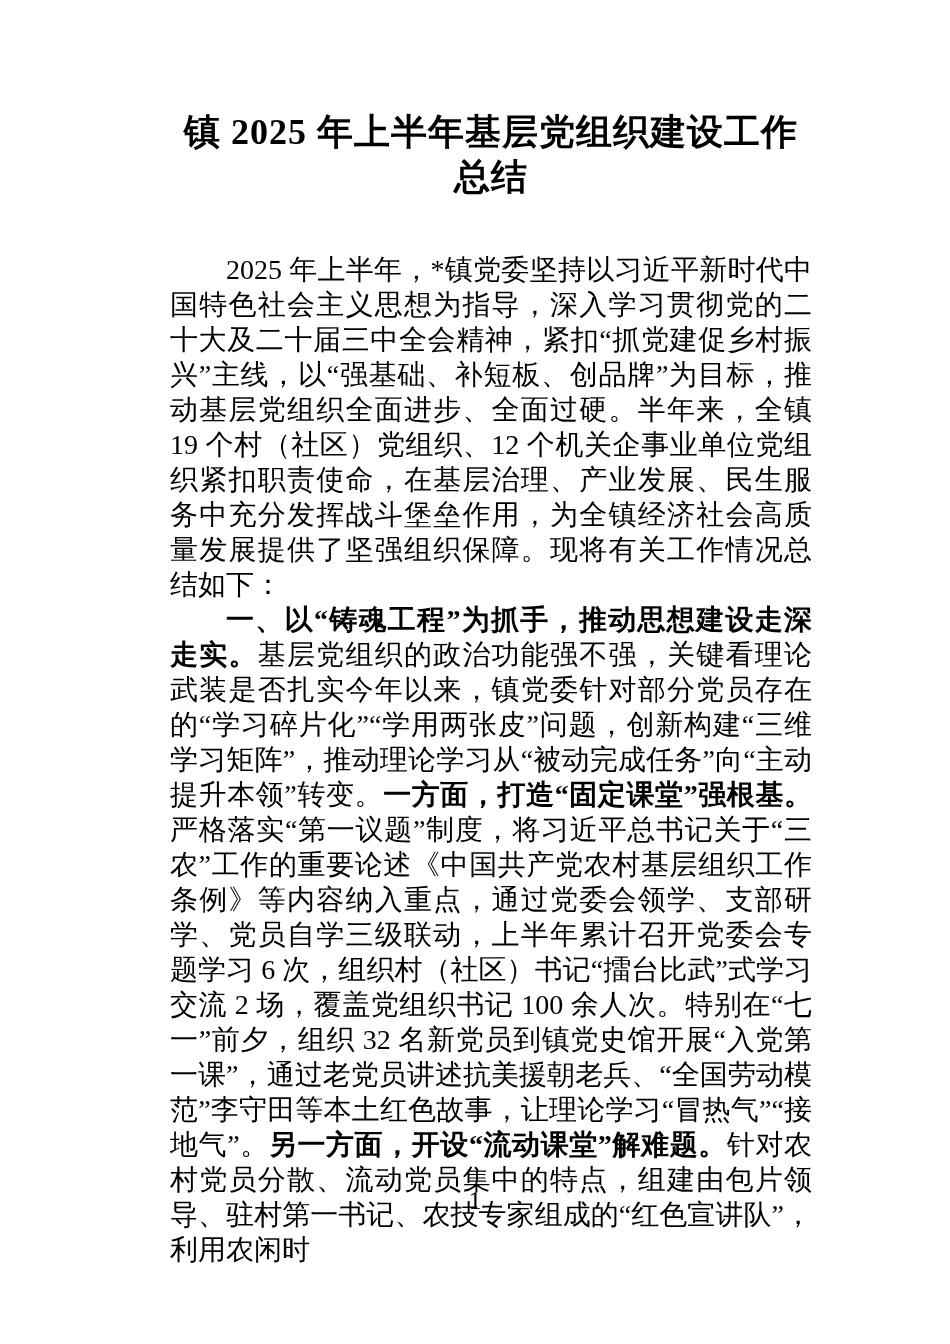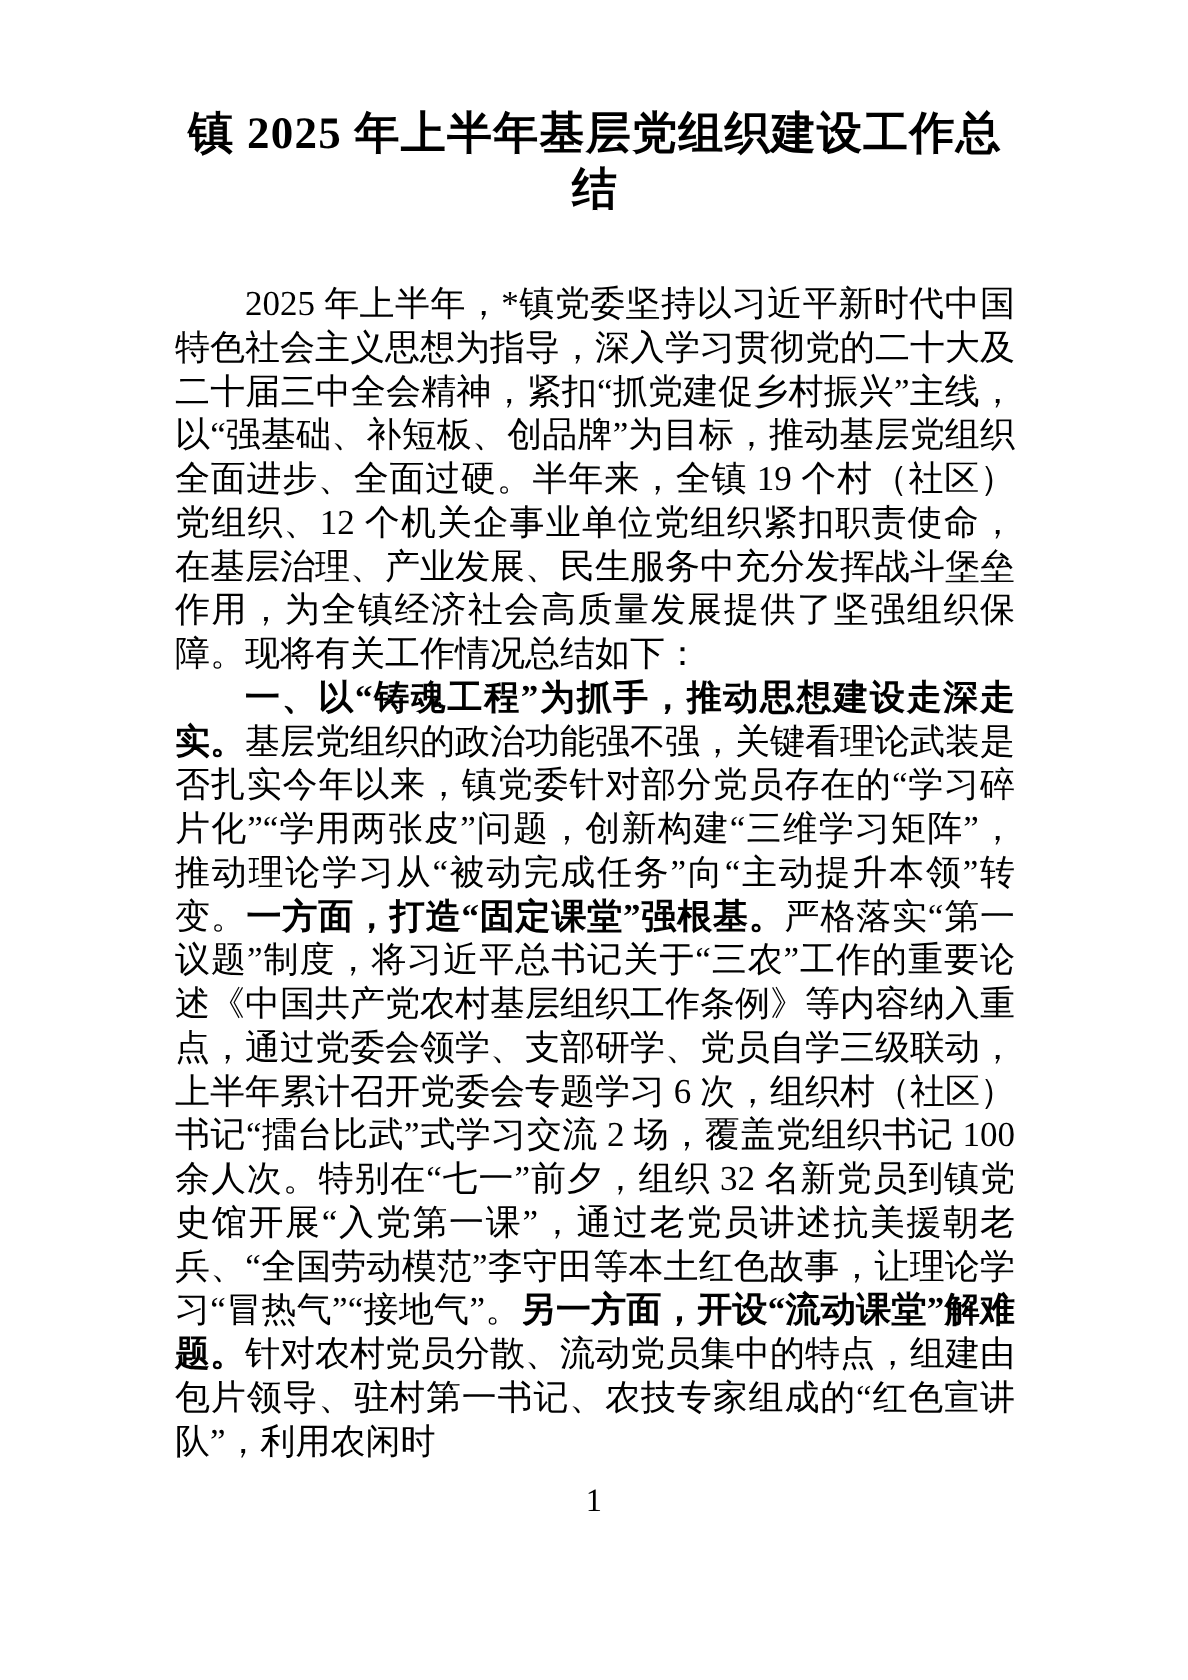--- a/index.html
+++ b/index.html
@@ -11,21 +11,22 @@
     position: relative;
     width: 950px;
     height: 1344px;
     margin: 0 auto;
     background: #ffffff;
     color: #000000;
     font-family: "Liberation Serif", "DejaVu Serif", serif;
     overflow: hidden;
   }
   .content {
-    padding: 84px 138px 0 140px;
+    padding: 110px 138px 0 140px;
+    margin-left: 30px;
   }
   .doc-title {
     margin: 0 0 52px 0;
     text-align: center;
     font-size: 36px;
     font-weight: 700;
     letter-spacing: 1px;
     line-height: 1.25;
   }
   .doc-body {

